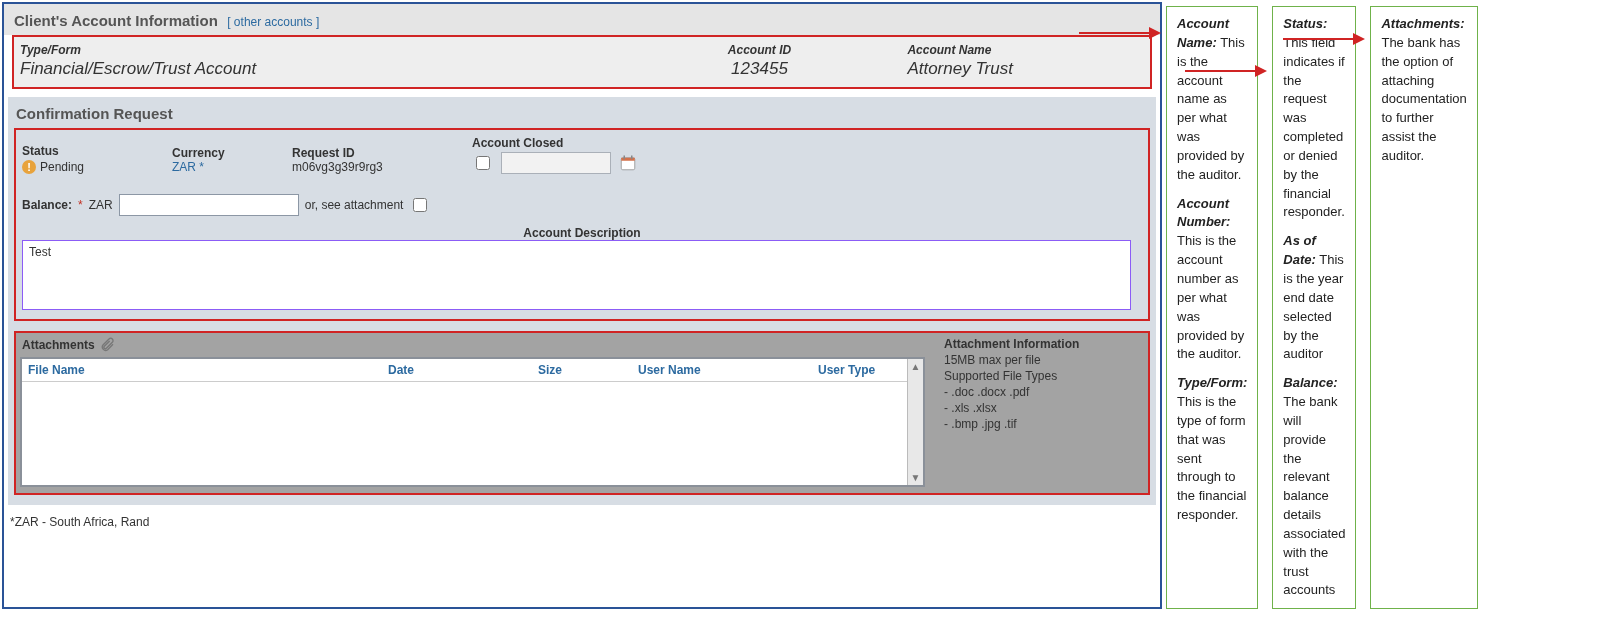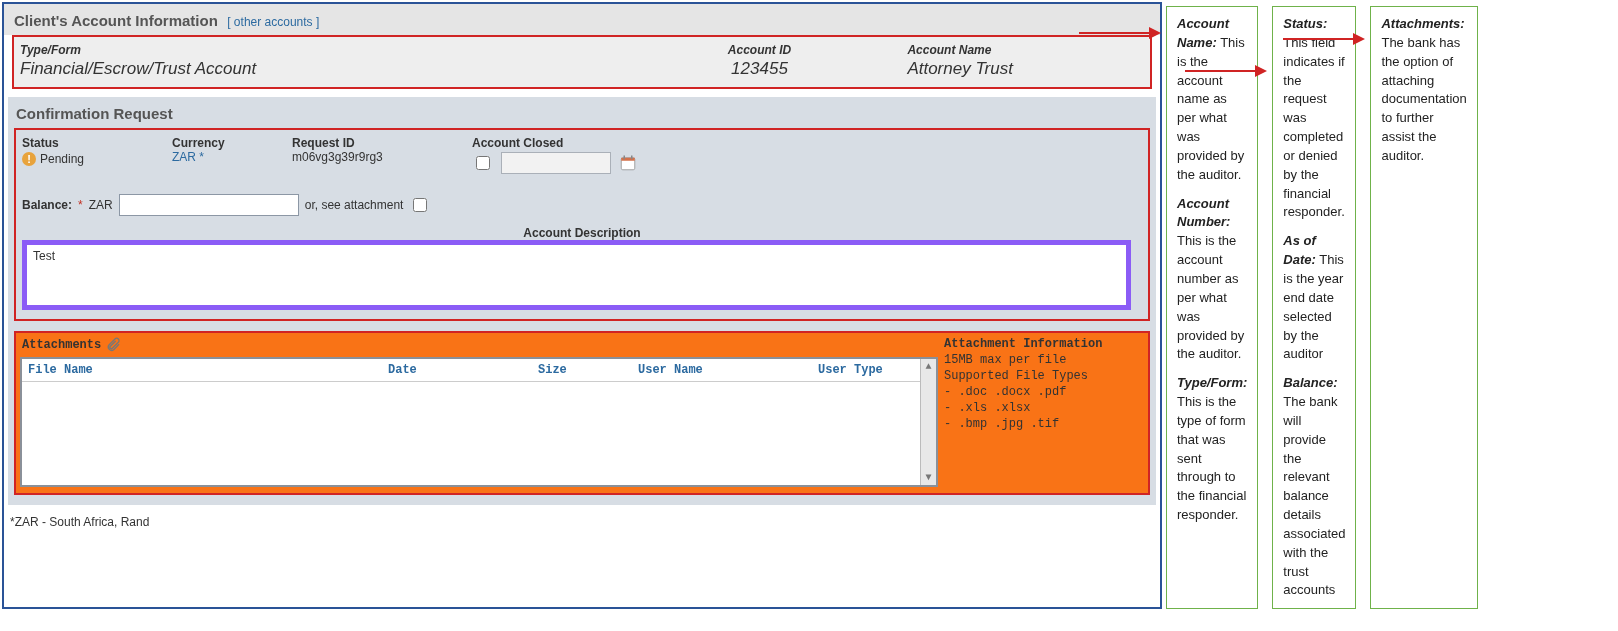--- a/index.html
+++ b/index.html
@@ -65,21 +65,21 @@
     color: #555;
     margin: 0 0 6px 2px;
   }
   .conf-box {
     border: 2px solid #d02424;
     background: #d7dde4;
     padding: 6px 6px 6px 6px;
   }
   .conf-row1 {
     display: flex;
-    align-items: flex-start;
+    align-items: flex-end;
   }
   .conf-col-status { width: 150px; }
   .conf-col-asof   { width: 305px; }
   .conf-col-curr   { width: 120px; }
   .conf-col-req    { width: 180px; }
   .conf-col-closed { width: 260px; display:flex; flex-direction:column;}
   .conf-label { font-weight: bold; color: #333; }
   .pending-row { display:flex; align-items:center; gap:4px; margin-top:2px;}
   .status-icon {
     width:14px; height:14px; border-radius:50%;
@@ -94,33 +94,32 @@
     width:110px; height:22px; background:#f2f2f2; border:1px solid #aab0b8;
   }
   .cal-icon { width:18px; height:18px; display:inline-block; }
   .cal-icon svg { width:18px; height:18px;}
   .bal-row { margin-top:20px; display:flex; align-items:center; gap:6px;}
   .req { color:#c33022; }
   .bal-input { width:180px; height:22px; border:1px solid #8c97a5; background:#fff;}
   .chk { width:14px; height:14px;}
   .acc-desc-label { font-weight:bold; margin-top:10px;text-align:center; }
   .acc-desc {
-    width:99%; height:70px; background:#fff; border:5px solid #8b5cf6;
+    width:99%; height:70px; background:#fff; border:1px solid #8b5cf6;
     padding:4px 6px; color:#333; resize:none; font-family:inherit; font-size:12px;
   }
 
   
   .att-box {
     border: 2px solid #d02424;
     margin-top: 10px;
     padding: 2px 4px 6px 4px;
     display:flex;
-    gap:6px;
-    background:#f97316;
-    font-family:Liberation Mono, monospace;
+    gap:19px;
+    background:#a3a3a3;
   }
   .att-left { flex:1; }
   .att-header { display:flex; align-items:center; gap:4px; font-weight:bold; color:#333; padding:2px 2px 4px 2px;}
   .clip-icon { width:16px; height:16px;}
   .att-table-wrap {
     border:2px solid #8a9099;
     background:#fff;
     height:130px;
     display:flex;
   }

